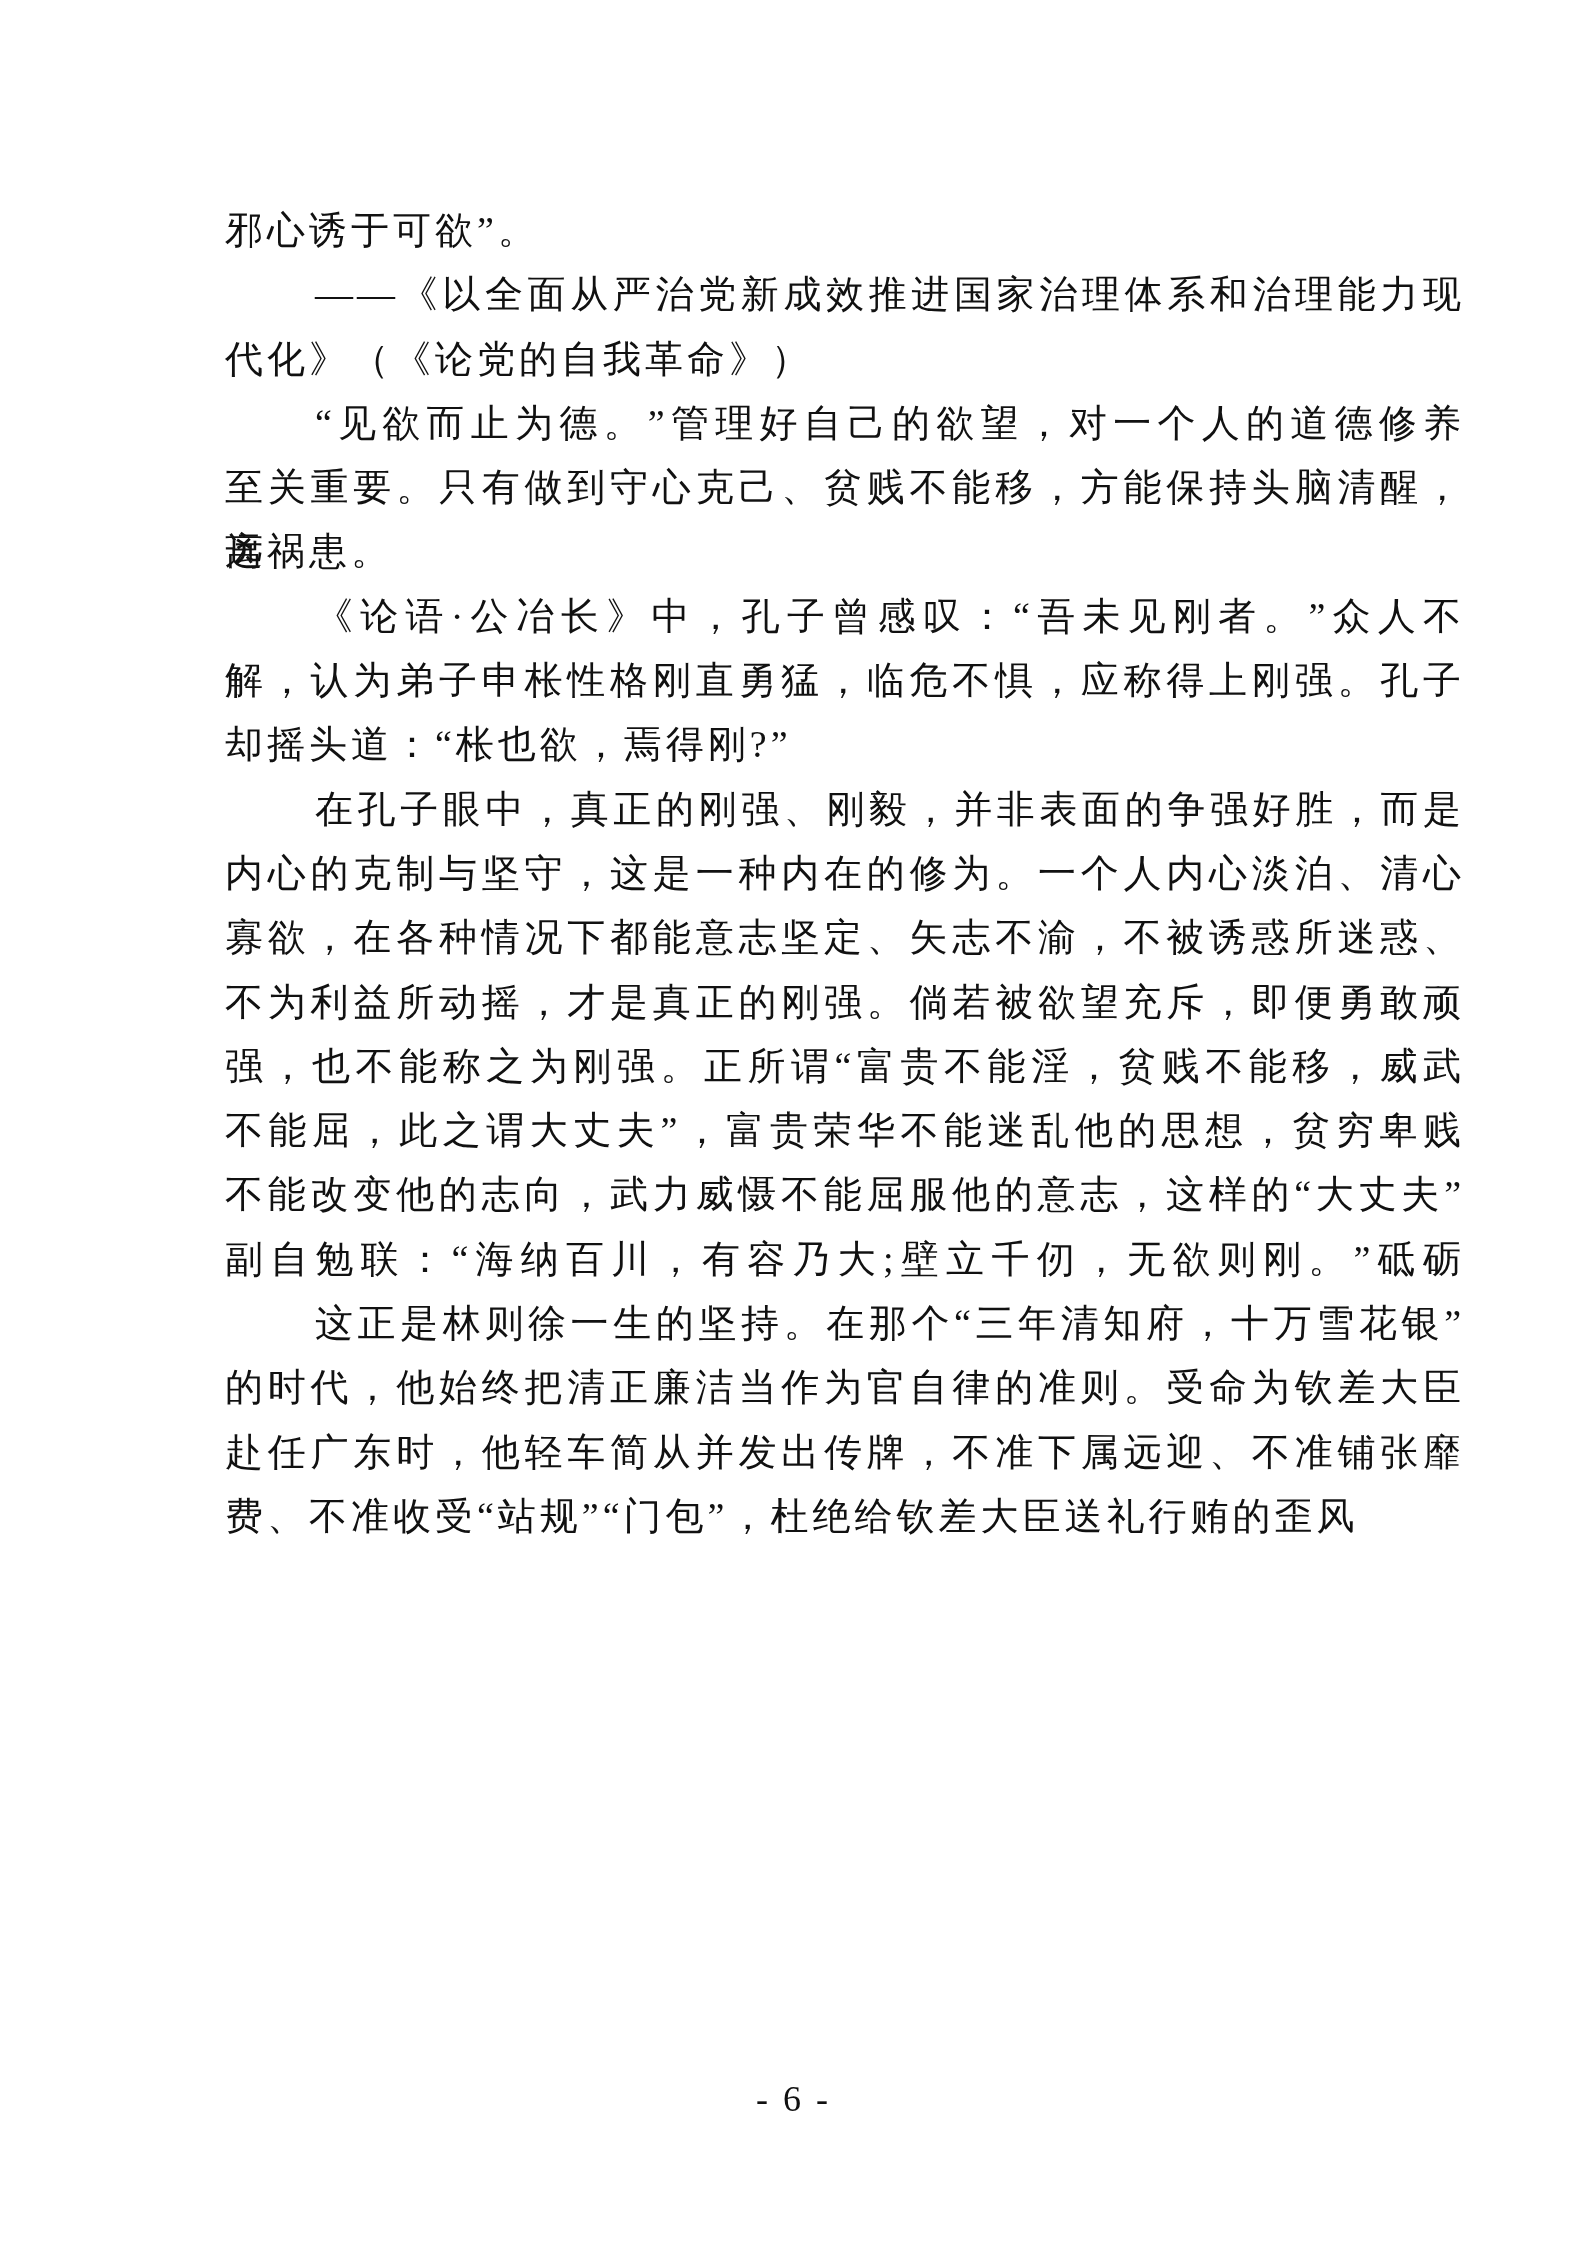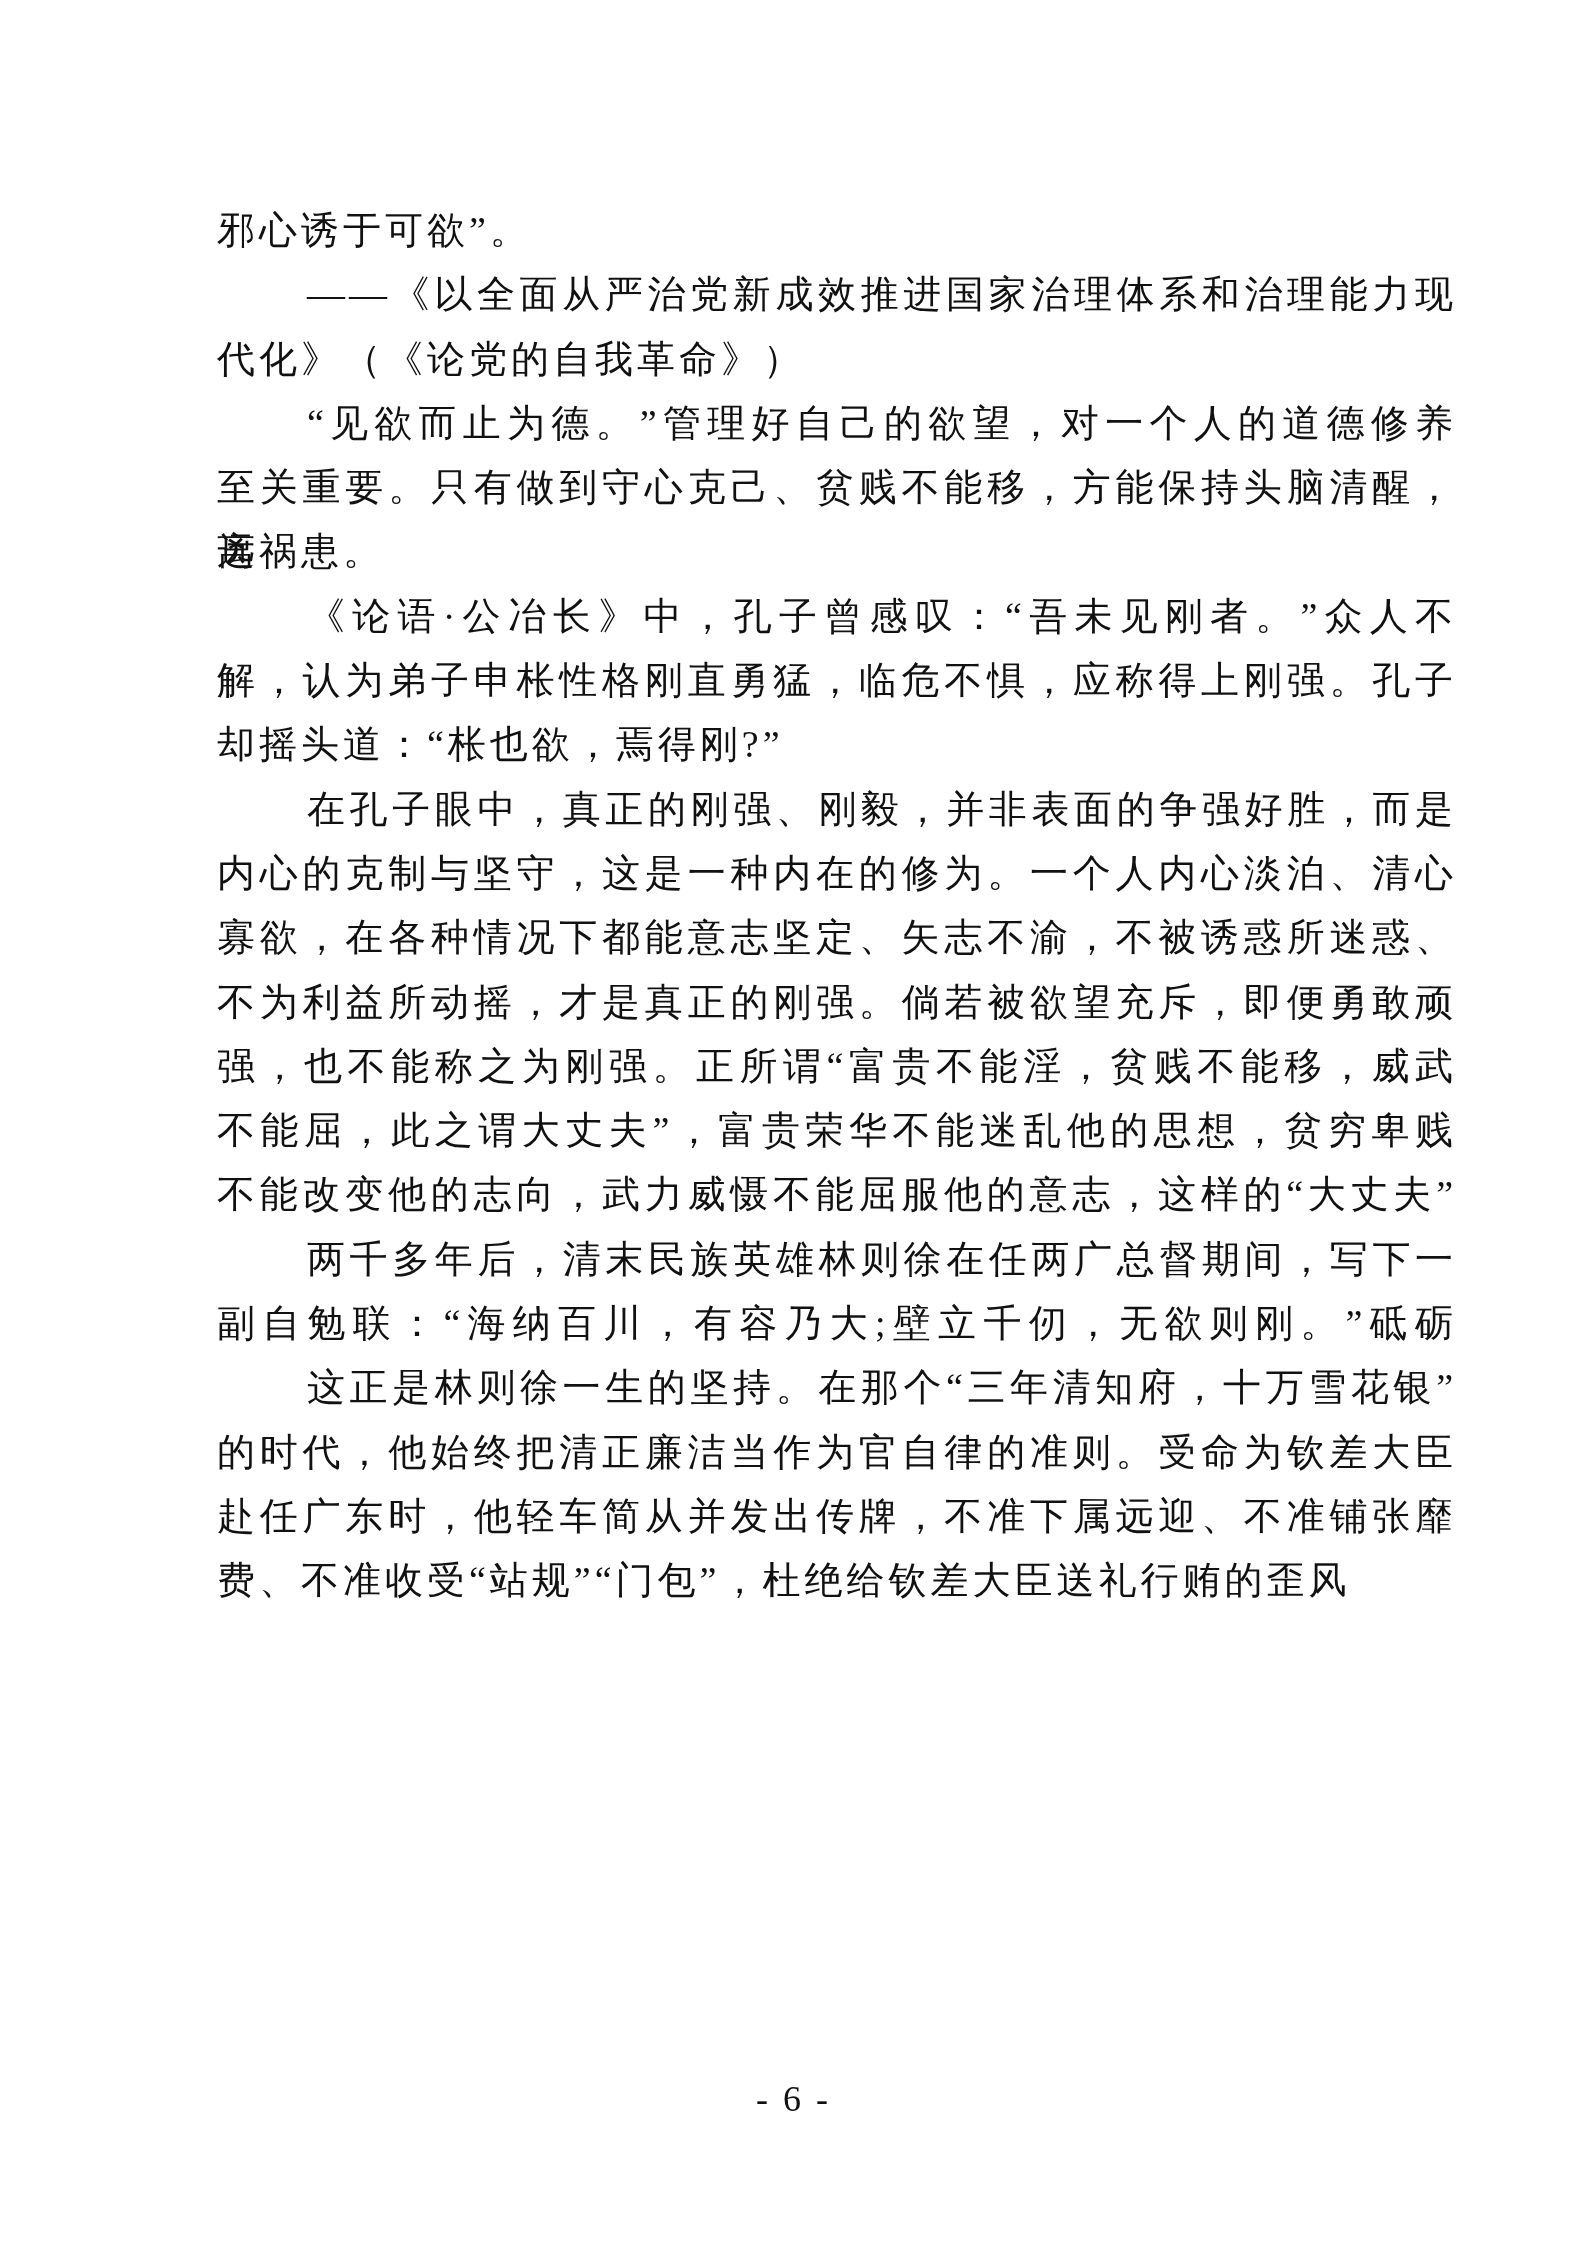--- a/index.html
+++ b/index.html
@@ -10,21 +10,21 @@
   .page {
     position: relative;
     width: 1587px;
     height: 2245px;
     background: #ffffff;
     overflow: hidden;
     font-family: "Liberation Serif", "DejaVu Serif", serif;
   }
   .text-block {
     position: absolute;
-    left: 217px;
+    left: 225px;
     top: 198px;
     width: 1240px;
     color: #111111;
   }
   .paragraph {
     margin: 0;
     padding: 0;
   }
   .line {
     height: 64.3px;
@@ -82,21 +82,20 @@
       <div class="paragraph indented">
         <div class="line first fill">在孔子眼中，真正的刚强、刚毅，并非表面的争强好胜，而是</div>
         <div class="line fill">内心的克制与坚守，这是一种内在的修为。一个人内心淡泊、清心</div>
         <div class="line fill">寡欲，在各种情况下都能意志坚定、矢志不渝，不被诱惑所迷惑、</div>
         <div class="line fill">不为利益所动摇，才是真正的刚强。倘若被欲望充斥，即便勇敢顽</div>
         <div class="line fill">强，也不能称之为刚强。正所谓“富贵不能淫，贫贱不能移，威武</div>
         <div class="line fill">不能屈，此之谓大丈夫”，富贵荣华不能迷乱他的思想，贫穷卑贱</div>
         <div class="line fill">不能改变他的志向，武力威慑不能屈服他的意志，这样的“大丈夫”</div>
       </div>
       <div class="paragraph indented">
-        <div class="line first fill">两千多年后，清末民族英雄林则徐在任两广总督期间，写下一</div>
         <div class="line fill">副自勉联：“海纳百川，有容乃大;壁立千仞，无欲则刚。”砥砺</div>
       </div>
       <div class="paragraph indented">
         <div class="line first fill">这正是林则徐一生的坚持。在那个“三年清知府，十万雪花银”</div>
         <div class="line fill">的时代，他始终把清正廉洁当作为官自律的准则。受命为钦差大臣</div>
         <div class="line fill">赴任广东时，他轻车简从并发出传牌，不准下属远迎、不准铺张靡</div>
         <div class="line">费、不准收受“站规”“门包”，杜绝给钦差大臣送礼行贿的歪风</div>
       </div>
     </main>
   <footer class="page-footer">

